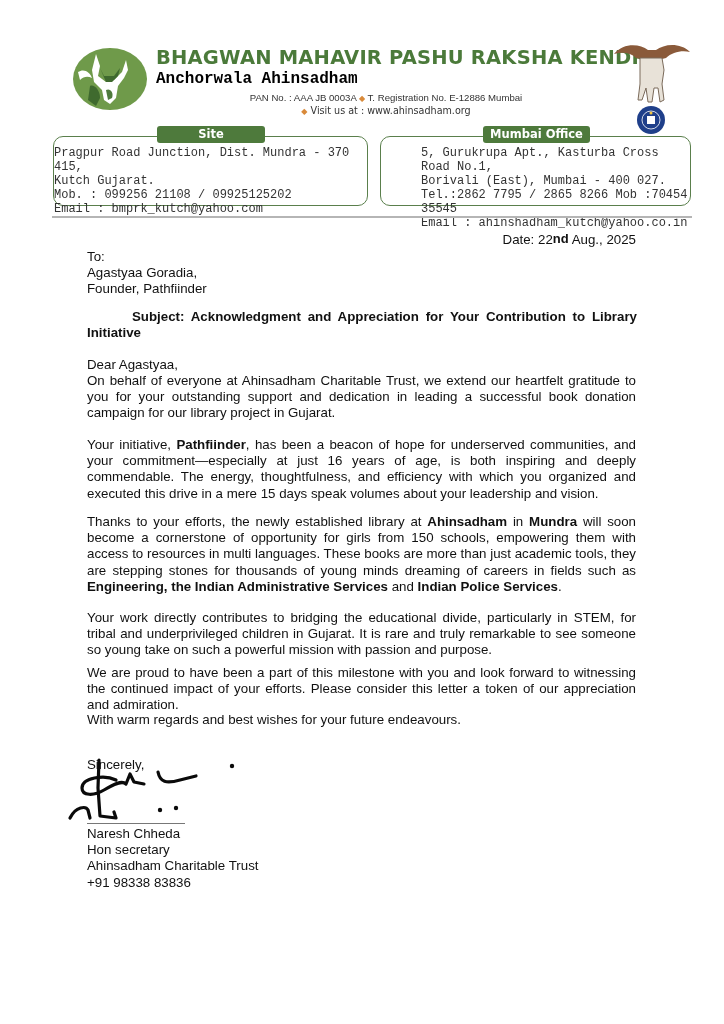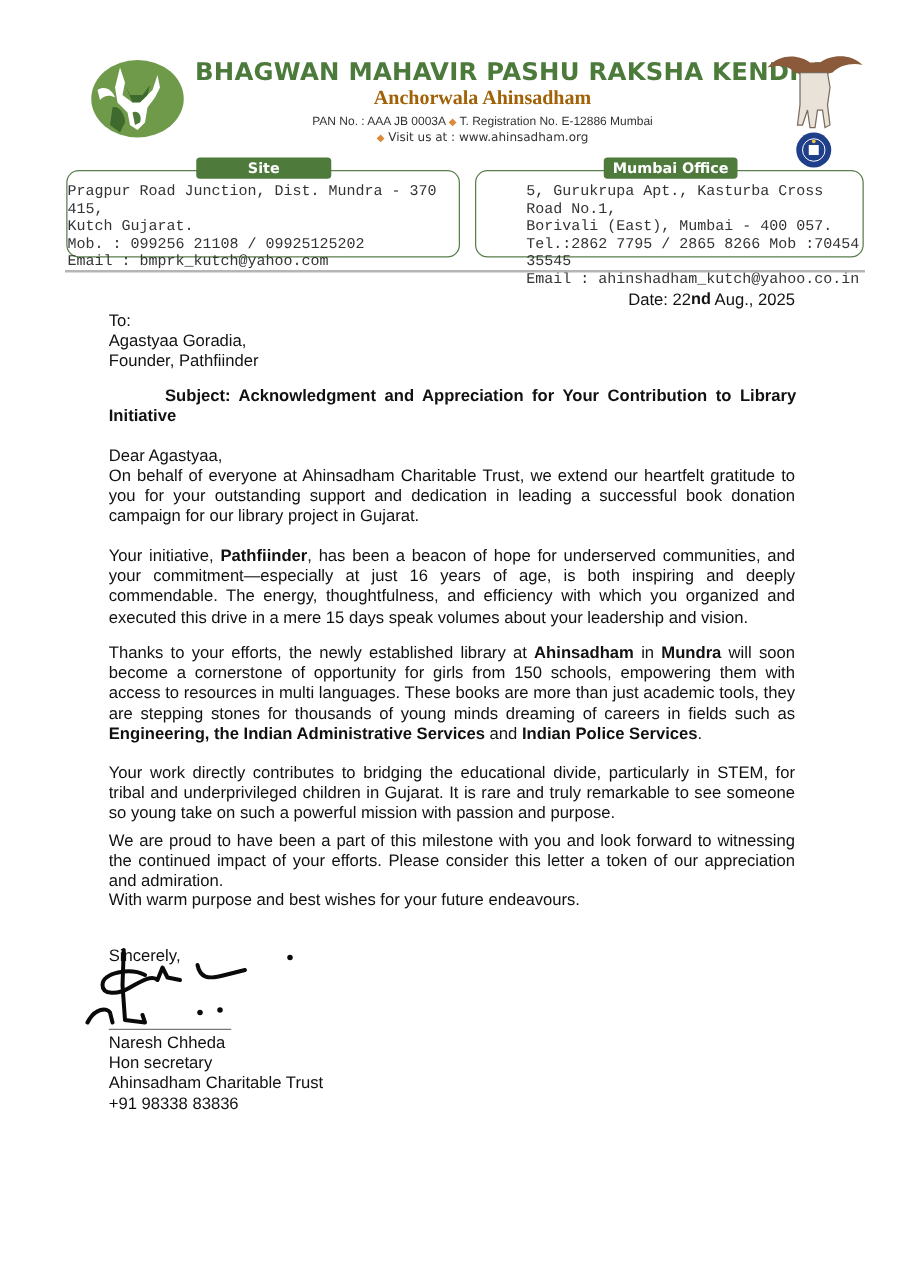--- a/index.html
+++ b/index.html
@@ -3,21 +3,21 @@
 <meta charset="utf-8">
 <style>
   html, body { margin: 0; padding: 0; background: #ffffff; }
   body { width: 724px; height: 1024px; position: relative; overflow: hidden; font-family: "Liberation Sans", sans-serif; color: #111; }
 
   .letterhead { position: absolute; left: 0; top: 0; width: 724px; height: 220px; }
   .logo { position: absolute; left: 70px; top: 46px; width: 78px; height: 66px; }
   .emblem { position: absolute; left: 610px; top: 40px; width: 82px; height: 96px; }
 
   .org-name { position: absolute; left: 156px; top: 46px; width: 460px; text-align: center; font-family: "DejaVu Sans", sans-serif; font-weight: bold; font-size: 19.5px; letter-spacing: 0.2px; color: #4b7a3a; white-space: nowrap; }
-  .org-sub { position: absolute; left: 156px; top: 70px; width: 460px; text-align: center; font-family: Liberation Serif, serif; font-weight: bold; font-size: 16px; color: #a16207; }
+  .org-sub { position: absolute; left: 156px; top: 70px; width: 460px; font-family: Liberation Mono, monospace; font-weight: bold; font-size: 16px; color: #000000; }
   .org-reg { position: absolute; left: 156px; top: 92px; width: 460px; text-align: center; font-family: Liberation Sans, sans-serif; font-size: 9.6px; color: #333; }
   .org-web { position: absolute; left: 156px; top: 105px; width: 460px; text-align: center; font-family: "DejaVu Sans", sans-serif; font-size: 9.6px; color: #333; }
   .diamond { color: #d98a3a; font-size: 8px; }
 
   .addr-box { position: absolute; top: 136px; height: 70px; border: 1.6px solid #5a7f4c; border-radius: 10px; box-sizing: border-box; text-align: left; font-family: Liberation Mono, monospace; font-size: 12px; line-height: 14px; color: #333; padding-top: 9px; }
   .box-site { left: 53px; width: 315px; }
   .box-mumbai { left: 380px; width: 311px; padding-left: 40px; }
   .box-tag { position: absolute; top: 126px; height: 17px; background: #4e7a3c; color: #fff; font-family: "DejaVu Sans", sans-serif; font-weight: bold; font-size: 11.5px; line-height: 17px; text-align: center; border-radius: 3px; }
   .tag-site { left: 157px; width: 108px; }
   .tag-mumbai { left: 483px; width: 107px; }
@@ -80,21 +80,21 @@
   <div class="addr-box box-site">
     <div>Pragpur Road Junction, Dist. Mundra - 370 415,</div>
     <div>Kutch Gujarat.</div>
     <div>Mob. :  099256 21108 / 09925125202</div>
     <div>Email : bmprk_kutch@yahoo.com</div>
   </div>
   <div class="box-tag tag-site">Site</div>
 
   <div class="addr-box box-mumbai">
     <div>5, Gurukrupa Apt., Kasturba Cross Road No.1,</div>
-    <div>Borivali (East), Mumbai - 400 057.</div>
+    <div>Borivali (East), Mumbai - 400 027.</div>
     <div>Tel.:2862 7795 / 2865 8266 Mob :70454 35545</div>
     <div>Email : ahinshadham_kutch@yahoo.co.in</div>
   </div>
   <div class="box-tag tag-mumbai">Mumbai Office</div>
 
   <div class="divider"></div>
 </div>
 
 <div class="letter">
   <div class="date"><span>Date: 22</span><sup>nd</sup><span> Aug., 2025</span></div>
@@ -109,21 +109,21 @@
 
   <div class="para p-salutation">Dear Agastyaa,</div>
   <div class="para p1">On behalf of everyone at Ahinsadham Charitable Trust, we extend our heartfelt gratitude to you for your outstanding support and dedication in leading a successful book donation campaign for our library project in Gujarat.</div>
 
   <div class="para p2"><span>Your initiative, </span><b>Pathfiinder</b><span>, has been a beacon of hope for underserved communities, and your commitment—especially at just 16 years of age, is both inspiring and deeply commendable. The energy, thoughtfulness, and efficiency with which you organized and executed this drive in a mere 15 days speak volumes about your leadership and vision.</span></div>
 
   <div class="para p3"><span>Thanks to your efforts, the newly established library at </span><b>Ahinsadham</b><span> in </span><b>Mundra</b><span> will soon become a cornerstone of opportunity for girls from 150 schools, empowering them with access to resources in multi languages. These books are more than just academic tools, they are stepping stones for thousands of young minds dreaming of careers in fields such as </span><b>Engineering, the Indian Administrative Services</b><span> and </span><b>Indian Police Services</b><span>.</span></div>
 
   <div class="para p4">Your work directly contributes to bridging the educational divide, particularly in STEM, for tribal and underprivileged children in Gujarat. It is rare and truly remarkable to see someone so young take on such a powerful mission with passion and purpose.</div>
   <div class="para p5">We are proud to have been a part of this milestone with you and look forward to witnessing the continued impact of your efforts. Please consider this letter a token of our appreciation and admiration.</div>
-  <div class="para p6">With warm purpose and best wishes for your future endeavours.</div>
+  <div class="para p6">With warm regards and best wishes for your future endeavours.</div>
 
   <div class="closing">Sincerely,</div>
 
   <svg class="signature" viewBox="0 0 190 70">
     <g fill="none" stroke="#0a0a0a" stroke-width="3.2" stroke-linecap="round" stroke-linejoin="round">
       <path d="M35 2 L34 30 L36 58 L52 60 L50 54"></path>
       <path d="M52 22 C40 16 18 20 18 30 C18 38 30 38 40 32 C50 26 58 22 62 26 L66 16 L70 24 L80 26"></path>
       <path d="M94 14 C96 24 102 26 116 22 L132 18"></path>
       <path d="M6 60 C12 48 22 48 24 52 L26 60"></path>
     </g>

